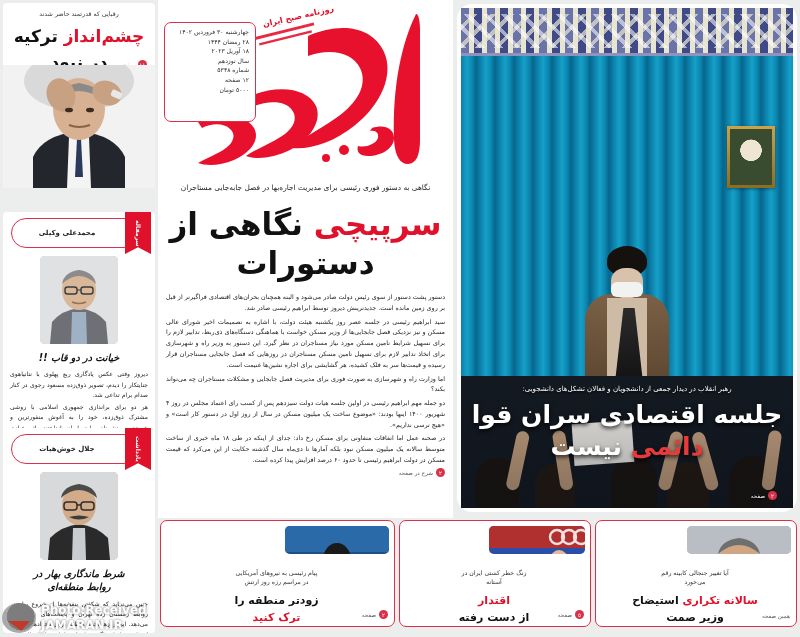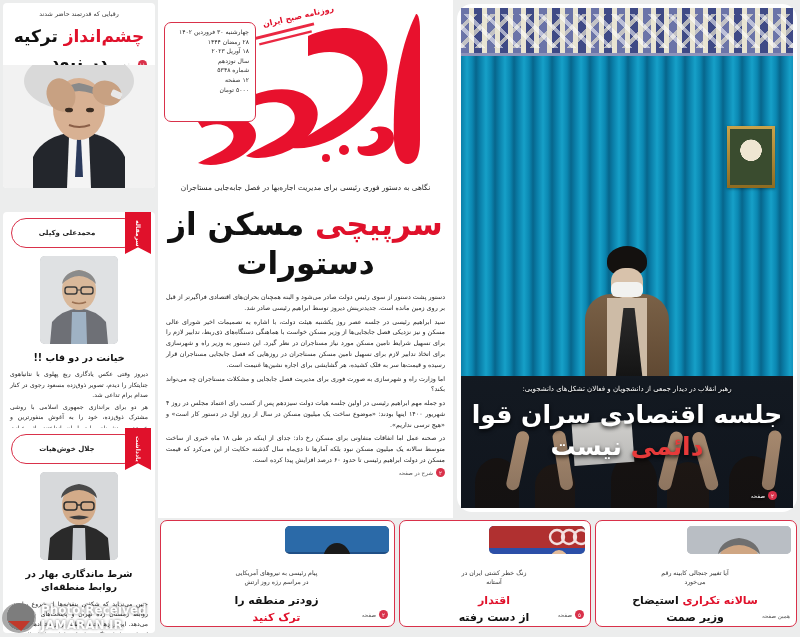--- a/index.html
+++ b/index.html
@@ -199,21 +199,21 @@
     font-size: 6.2px; color:#fff; font-weight:bold;
     writing-mode: vertical-rl; text-orientation: mixed;
   }
   .op-photo {
     width: 78px; height: 88px; margin: 0 auto;
     border-radius: 5px; overflow: hidden; background:#b9bcc0;
     position: relative;
   }
   .op-title {
     text-align:center; font-size: 9.6px; font-weight:bold; color:#111;
-    margin-top: 7px; padding: 0 20px; line-height:1.4;
+    margin-top: 7px; padding: 0 20px; line-height:1.4;font-style:italic;
   }
   .op-body { padding: 5px 7px 0 7px; }
   .op-body p {
     font-size: 6.1px; color:#262626; line-height:1.68; text-align: justify;
     margin-bottom: 2px;
   }
 
   
   .strip { position:absolute; left:0; top:518px; width:800px; height:119px; }
   .scard {
@@ -310,21 +310,21 @@
       <div>سال نوزدهم</div>
       <div>شماره ۵۳۴۸</div>
       <div>۱۲ صفحه</div>
       <div>۵۰۰۰ تومان</div>
     </div>
   </div>
 
   <div class="mainart">
     <div class="main-kicker">نگاهی به دستور فوری رئیسی برای مدیریت اجاره‌بها در فصل جابه‌جایی مستاجران</div>
     <div class="main-title">
-      <span class="hl">سرپیچی</span><span> مسکن از</span>
+      <span class="hl">سرپیچی</span><span> نگاهی از</span>
       <div>دستورات</div>
     </div>
     <div class="main-body">
       <p>دستور پشت دستور از سوی رئیس دولت صادر می‌شود و البته همچنان بحران‌های اقتصادی فراگیرتر از قبل بر روی زمین مانده است. جدیدترینش دیروز توسط ابراهیم رئیسی صادر شد.</p>
       <p>سید ابراهیم رئیسی در جلسه عصر روز یکشنبه هیئت دولت، با اشاره به تصمیمات اخیر شورای عالی مسکن و نیز نزدیکی فصل جابجایی‌ها از وزیر مسکن خواست با هماهنگی دستگاه‌های ذی‌ربط، تدابیر لازم را برای تسهیل شرایط تامین مسکن مورد نیاز مستاجران در نظر گیرد. این دستور به وزیر راه و شهرسازی برای اتخاذ تدابیر لازم برای تسهیل تامین مسکن مستاجران در روزهایی که فصل جابجایی مستاجران قرار رسیده و قیمت‌ها سر به فلک کشیده، هر گشایشی برای اجاره نشین‌ها غنیمت است.</p>
       <p>اما وزارت راه و شهرسازی به صورت فوری برای مدیریت فصل جابجایی و مشکلات مستاجران چه می‌تواند بکند؟</p>
       <p>دو جمله مهم ابراهیم رئیسی در اولین جلسه هیات دولت سیزدهم پس از کسب رای اعتماد مجلس در روز ۴ شهریور ۱۴۰۰ اینها بودند: «موضوع ساخت یک میلیون مسکن در سال از روز اول در دستور کار است» و «هیچ ترسی نداریم».</p>
       <p>در صحنه عمل اما اتفاقات متفاوتی برای مسکن رخ داد: جدای از اینکه در طی ۱۸ ماه خبری از ساخت متوسط سالانه یک میلیون مسکن نبود بلکه آمارها تا دی‌ماه سال گذشته حکایت از این می‌کرد که قیمت مسکن در دولت ابراهیم رئیسی تا حدود ۶۰ درصد افزایش پیدا کرده است.</p>
     </div>
     <div class="pagetag main-tag">

